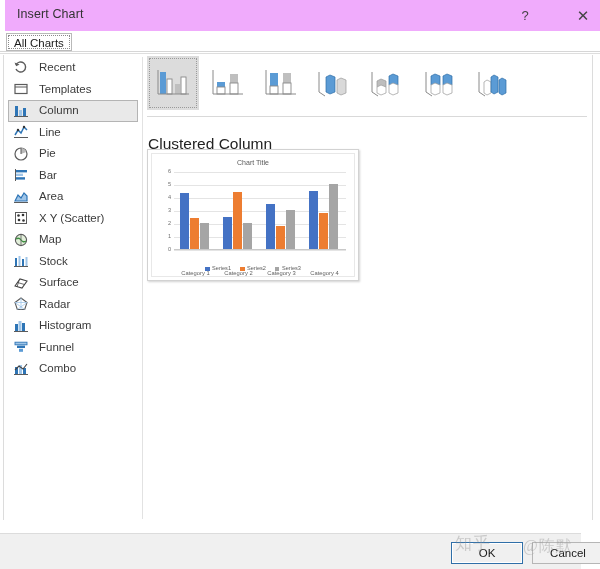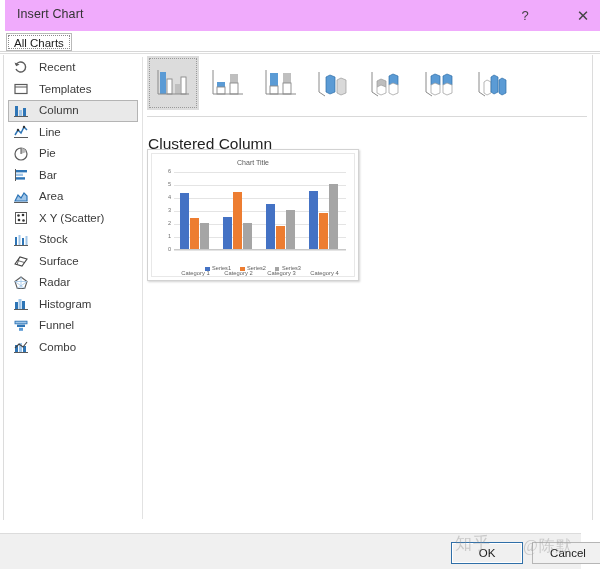--- a/index.html
+++ b/index.html
@@ -379,20 +379,30 @@
         <span class="ico">
           <svg width="16" height="16" viewBox="0 0 16 16">
             <rect x="2.5" y="2.5" width="11" height="11" fill="#fff" stroke="#5b5b5b" stroke-width="1"></rect>
             <circle cx="5.5" cy="5.5" r="1.3" fill="#333"></circle>
             <circle cx="10" cy="5" r="1.3" fill="#333"></circle>
             <circle cx="6" cy="10" r="1.3" fill="#333"></circle>
             <circle cx="10.5" cy="10.5" r="1.3" fill="#333"></circle>
           </svg>
         </span>
         <span class="lbl">X Y (Scatter)</span>
+      </div>
+      <div class="side-item">
+        <span class="ico">
+          <svg width="16" height="16" viewBox="0 0 16 16">
+            <circle cx="8" cy="8" r="5.6" fill="#e2efda" stroke="#5b5b5b" stroke-width="1.1"></circle>
+            <path d="M3 7 Q6 5 8 8 Q10 11 13 9" fill="none" stroke="#3e8e41" stroke-width="1.3"></path>
+            <path d="M8 2.4 L8 13.6" stroke="#5b5b5b" stroke-width=".8"></path>
+          </svg>
+        </span>
+        <span class="lbl">Map</span>
       </div>
       <div class="side-item">
         <span class="ico">
           <svg width="16" height="16" viewBox="0 0 16 16">
             <rect x="2" y="5" width="2" height="8" fill="#2e75b6"></rect>
             <rect x="5.5" y="3" width="2" height="10" fill="#9fc5e8"></rect>
             <rect x="9" y="6" width="2" height="7" fill="#2e75b6"></rect>
             <rect x="12.5" y="4" width="2" height="9" fill="#9fc5e8"></rect>
             <rect x="1" y="13" width="14" height="1" fill="#5b5b5b"></rect>
           </svg>

